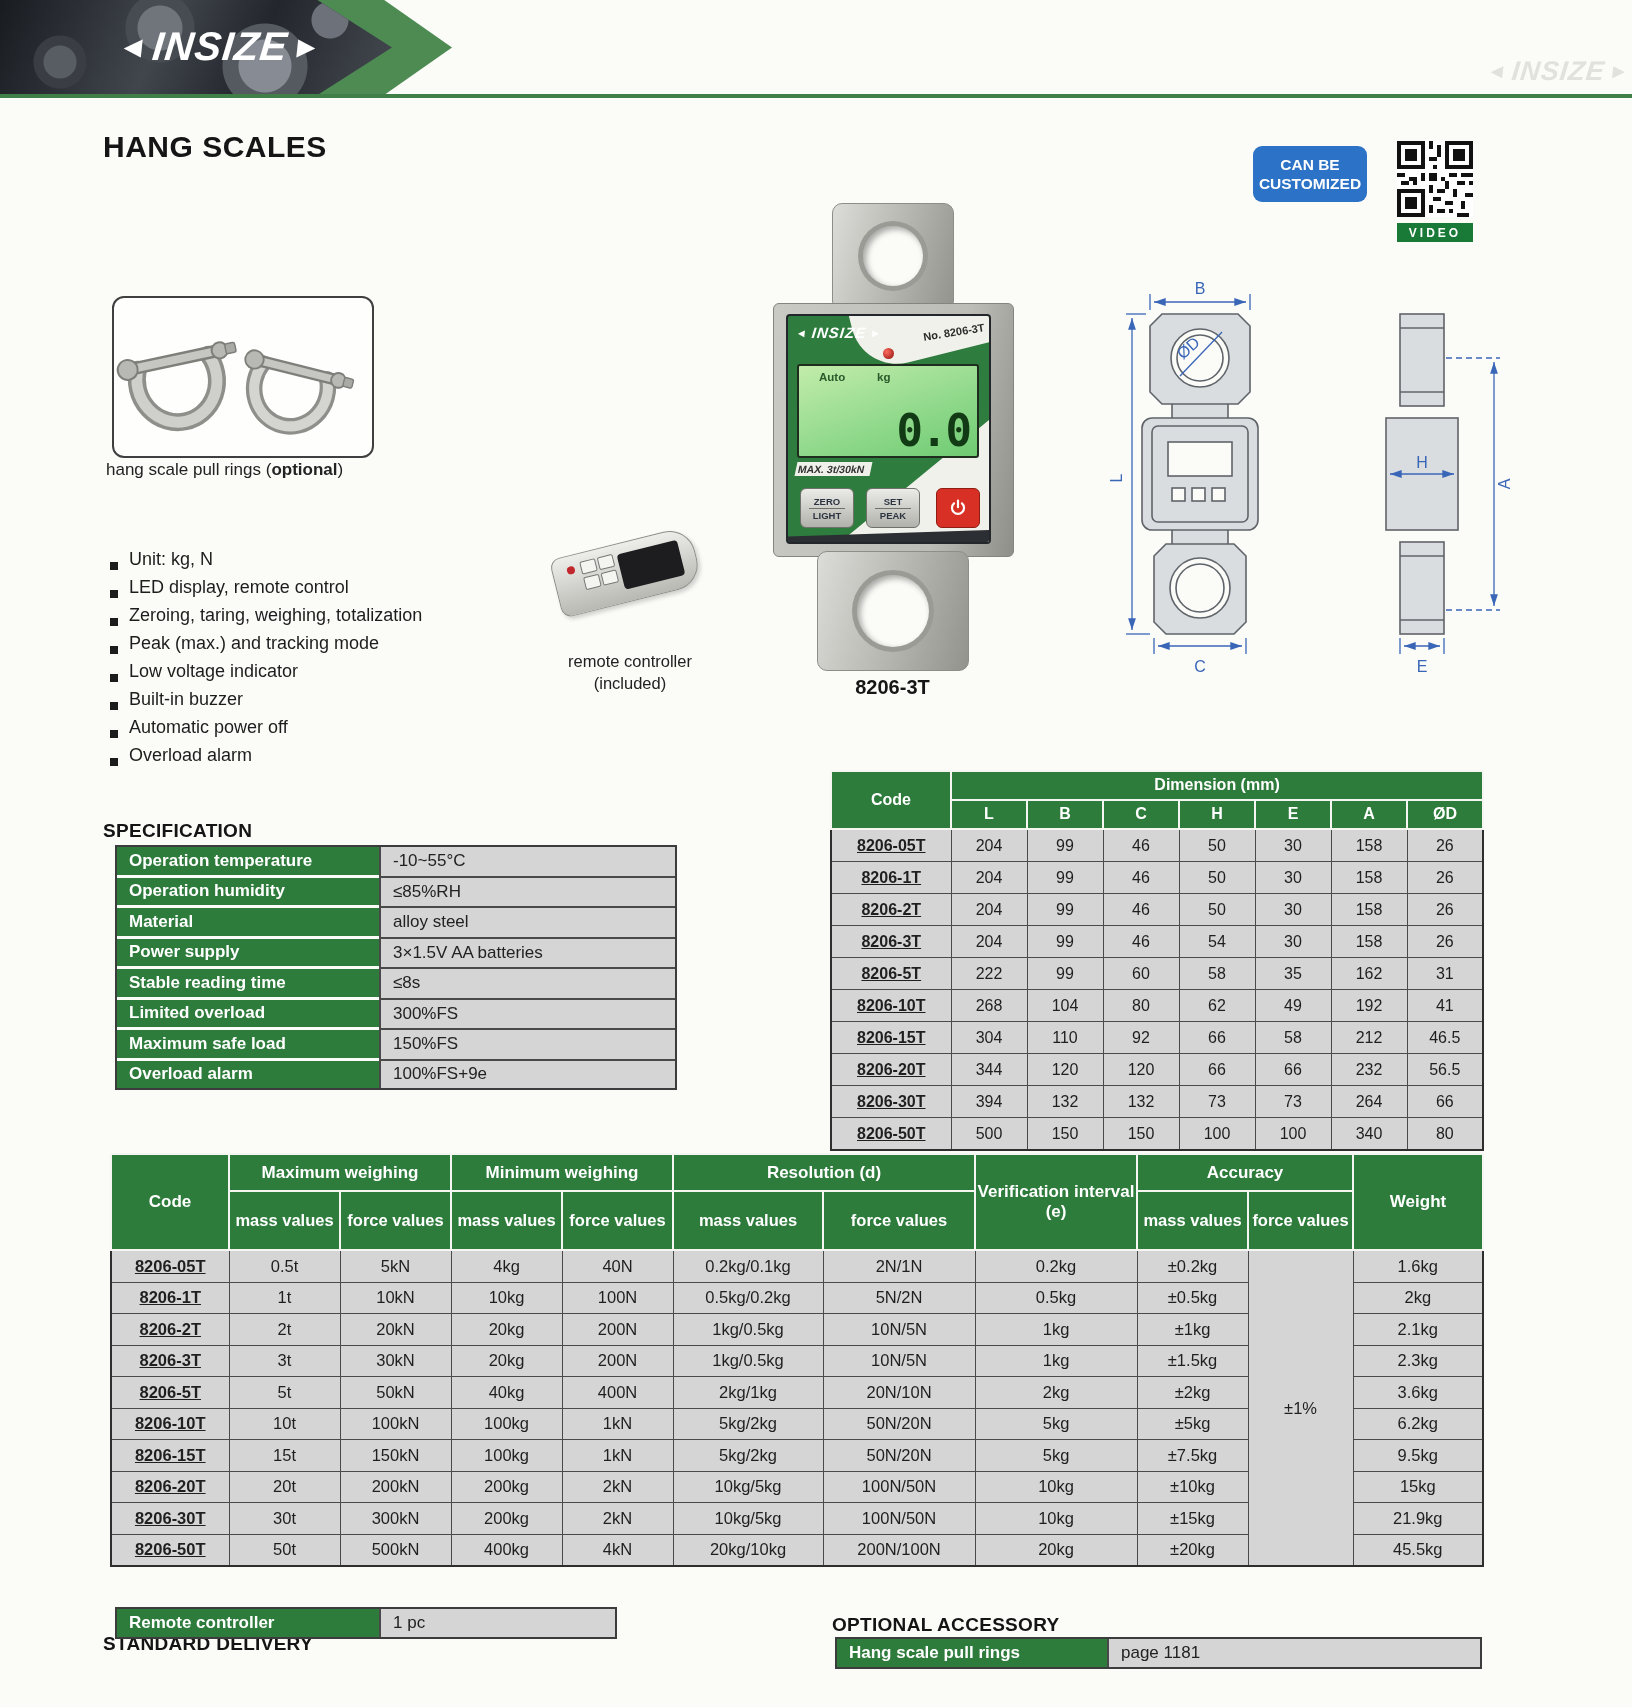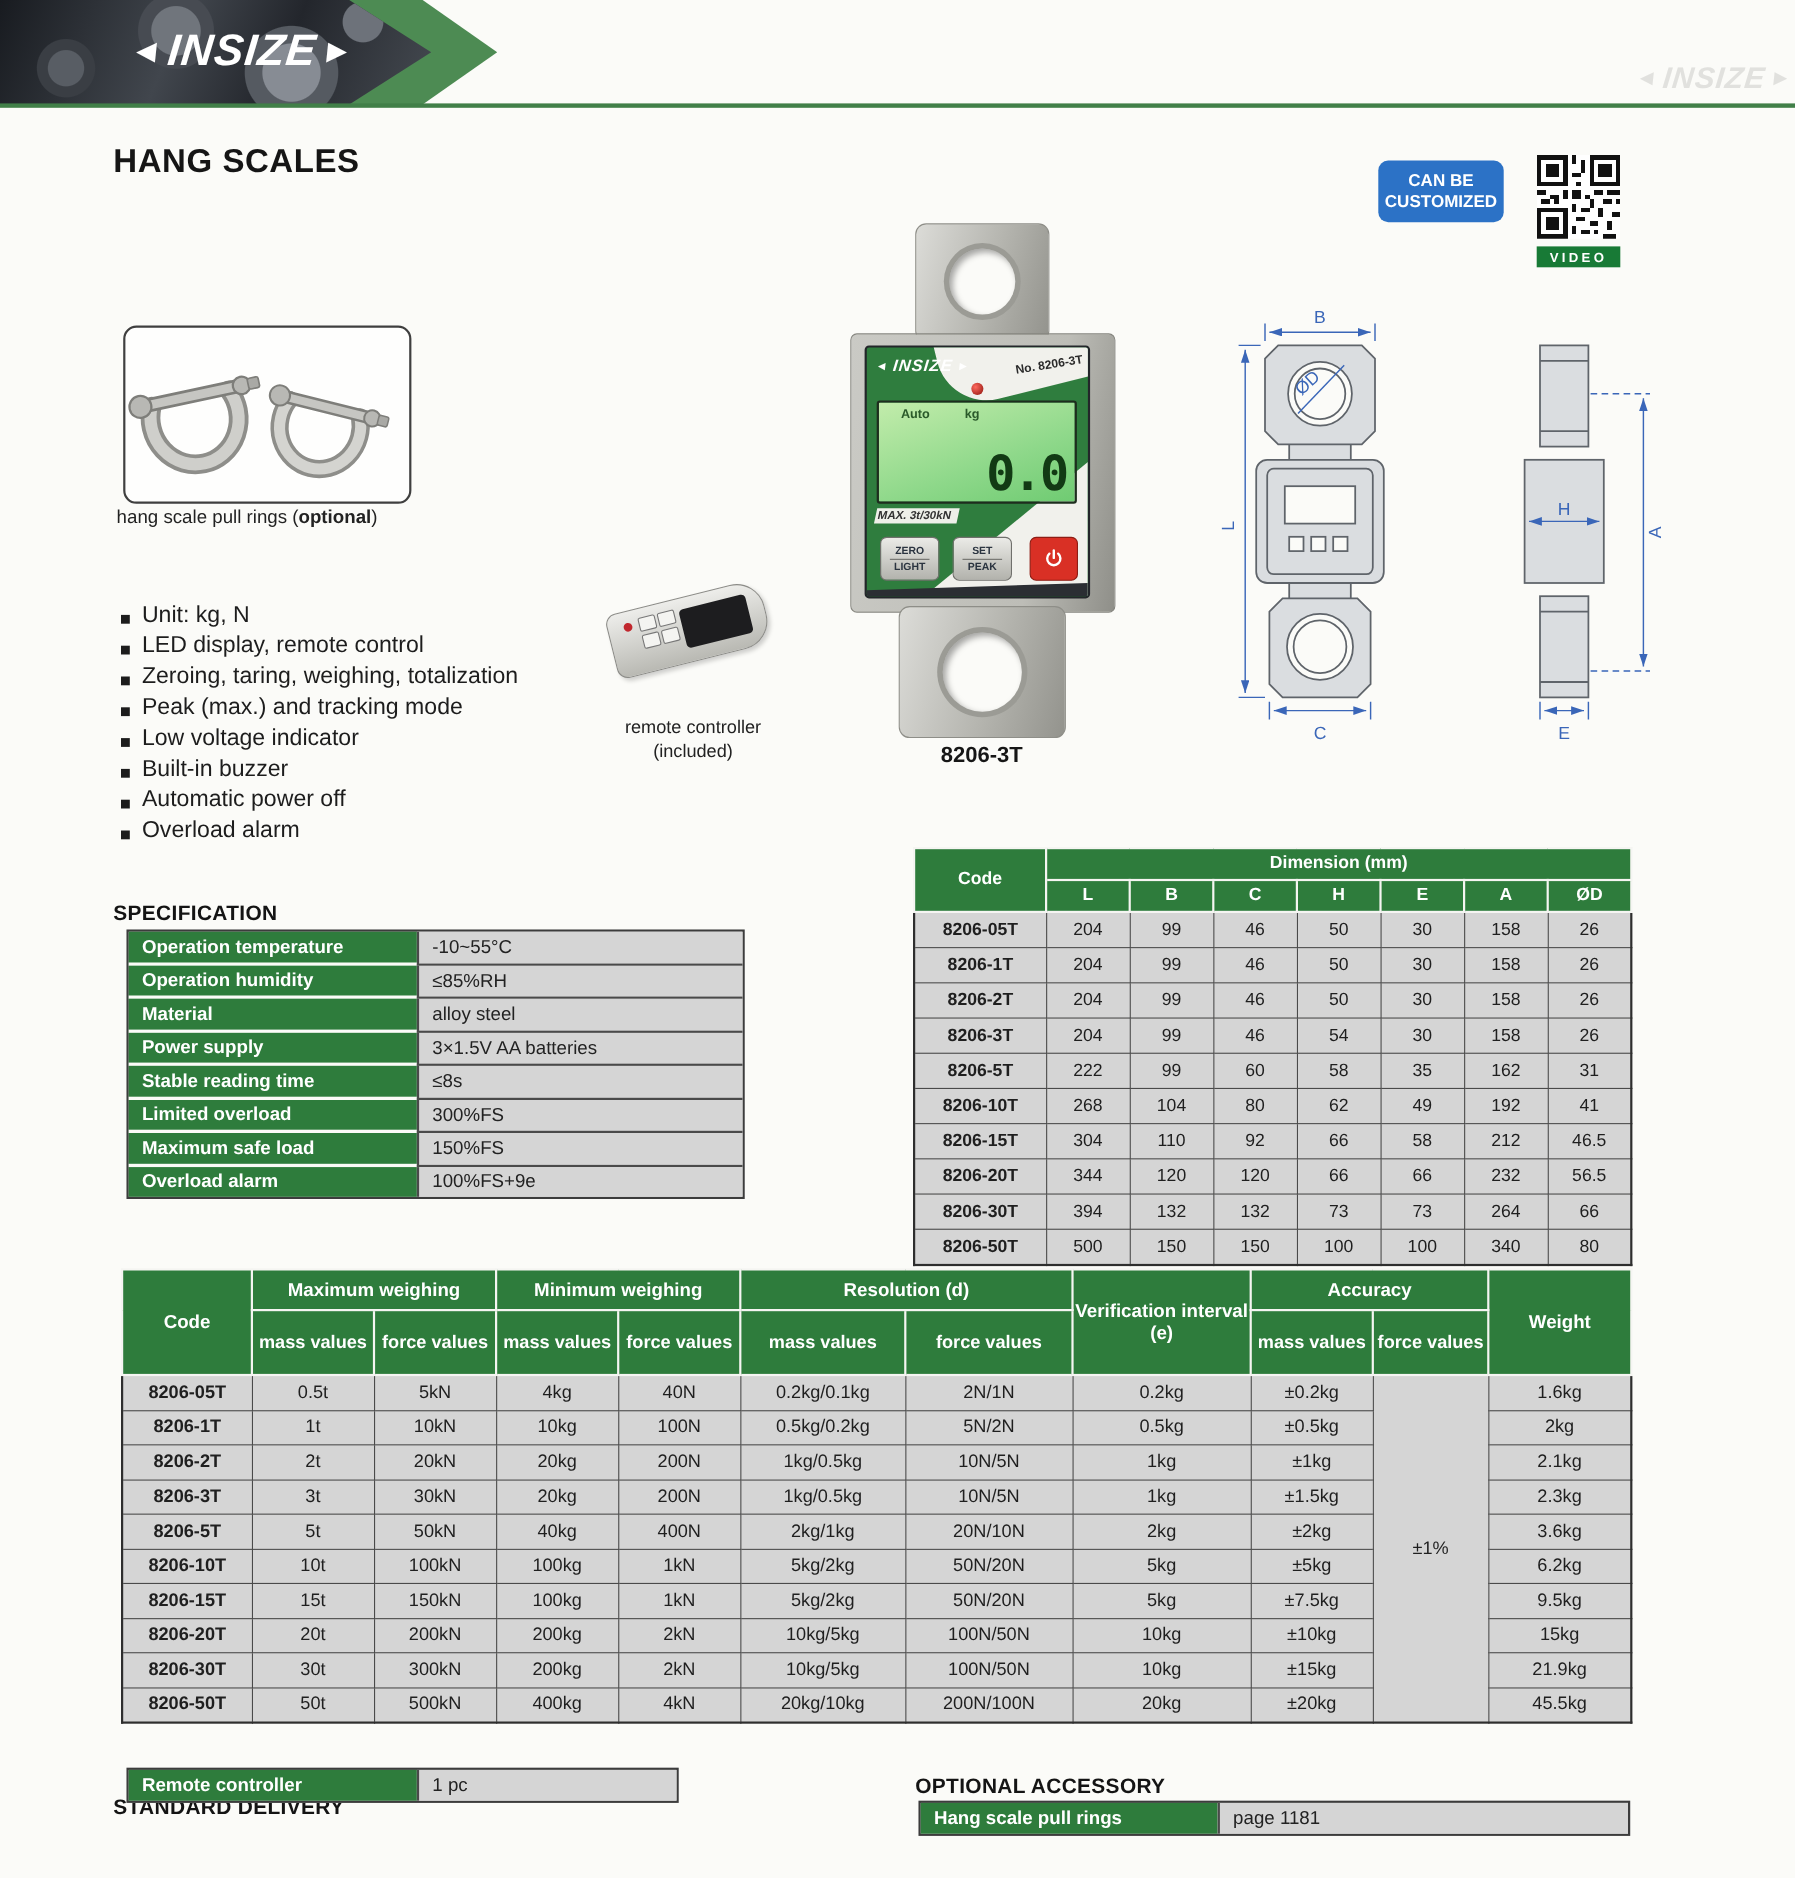--- a/index.html
+++ b/index.html
@@ -29,21 +29,21 @@
     color:#fff;font-weight:900;font-size:15.5px;display:flex;flex-direction:column;align-items:center;justify-content:center;line-height:1.25;}
 
   .qr-wrap{position:absolute;left:1397px;top:141px;width:76px;}
   .qr-video{width:76px;height:19px;margin-top:2px;background:#187a36;color:#fff;font-weight:900;font-size:12px;
     letter-spacing:3px;display:flex;align-items:center;justify-content:center;}
 
   
   .rings-box{position:absolute;left:112px;top:296px;width:258px;height:158px;border:2px solid #3f3f3f;border-radius:12px;background:#fefefd;}
   .rings-caption{position:absolute;left:106px;top:460px;font-size:17px;color:#222;}
   .features{position:absolute;left:110px;top:548px;list-style:none;margin:0;padding:0;}
-  .features li{display:flex;align-items:center;margin-bottom:6px;font-size:21px;line-height:22px;}
+  .features li{display:flex;align-items:flex-end;margin-bottom:6px;font-size:18px;line-height:22px;}
   .features .sq{width:8px;height:8px;background:#1c1c1c;margin:7px 11px 0 0;flex:0 0 auto;}
 
   
   .remote{position:absolute;left:540px;top:514px;width:180px;height:120px;}
   .remote-body{position:absolute;left:14px;top:28px;width:142px;height:58px;border-radius:10px 26px 26px 10px;
     background:linear-gradient(180deg,#ececе8,#ececе8);background:linear-gradient(180deg,#ededea,#b9b9b3);
     border:1px solid #8c8c88;transform:rotate(-14deg);box-shadow:2px 3px 4px rgba(0,0,0,0.18);}
   .remote-screen{position:absolute;right:14px;top:10px;width:62px;height:36px;background:#1d1d1f;border-radius:4px;}
   .remote-btn{position:absolute;width:14px;height:11px;background:#f4f4f1;border:1px solid #777;border-radius:2px;}
   .remote-led{position:absolute;left:14px;top:10px;width:8px;height:8px;border-radius:50%;background:#c1272d;}
@@ -85,21 +85,21 @@
   .lv-table{border-collapse:separate;border-spacing:0;table-layout:fixed;width:100%;font-size:17px;}
   .lv-table td{height:27.5px;padding:0 0 0 12px;vertical-align:middle;}
   .lv-label{background:#2e7c3c;color:#fff;font-weight:700;border-bottom:3px solid #fbfbf8;}
   .lv-value{background:#d5d5d5;border-bottom:2px solid #4a4a4a;border-left:2px solid #4a4a4a;color:#222;}
   .lv-table tr:last-child td{border-bottom:none;}
 
   
   .grid-table{border-collapse:collapse;table-layout:fixed;font-size:16px;}
   .grid-table th{background:#2e7c3c;color:#fff;font-weight:700;border:2px solid #f5f5f2;text-align:center;vertical-align:middle;line-height:1.15;}
   .grid-table td{background:#d5d5d5;border:1px solid #4a4a4a;text-align:center;vertical-align:middle;color:#1f1f1f;}
-  .grid-table td.code{font-weight:700;}
+  .grid-table td.code{font-weight:700;text-decoration:underline;}
   .dim-table{position:absolute;left:830px;top:770px;width:652px;}
   .dim-table th{height:25px;}
   .dim-table tbody td{height:29px;}
   .main-table{position:absolute;left:110px;top:1153px;width:1372px;font-size:16.5px;}
   .main-table thead tr.r1 th{height:33px;font-size:17px;}
   .main-table thead tr.r2 th{height:55px;}
   .main-table tbody td{height:28.5px;}
   .grid-outer{border:2px solid #2e2e2e;}
 
   

